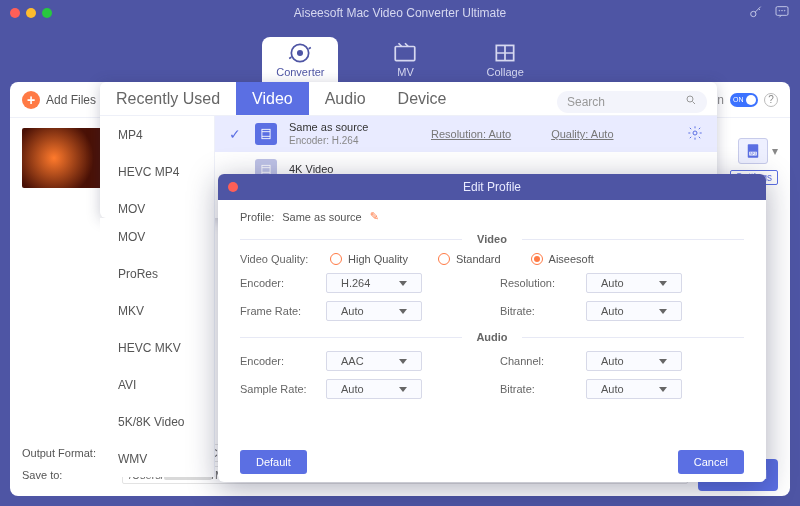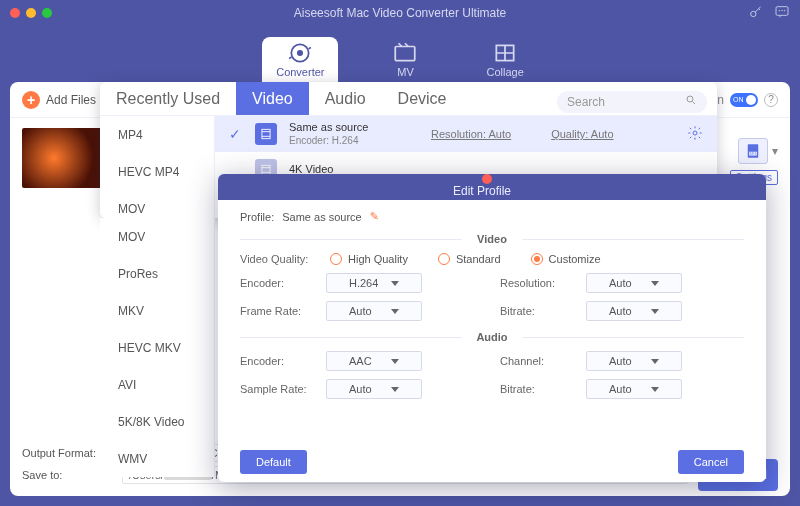--- a/index.html
+++ b/index.html
@@ -70,38 +70,38 @@
   .pr-ic.grey { background:#bfc3e7; }
   .pr-main { flex: 0 0 130px; line-height:1.2; }
   .pr-main .t { color:#333; }
   .pr-main .s { color:#888; font-size:10px; }
   .pr-meta { flex:1; display:flex; gap:40px; color:#777;text-decoration:underline; }
   .pr-gear { color:#5b6fe3; }
   .pr-gear svg { width:16px; height:16px; stroke:#5b6fe3; fill:none; stroke-width:1.5; }
 
   
   .modal { position:absolute; left:218px; top:174px; width:548px; height:308px; background:#fff; border-radius:6px; box-shadow: 0 6px 30px rgba(20,24,60,.35); overflow:hidden; display:flex; flex-direction:column; }
-  .m-title { height:26px; background:#4e55a4; color:#e9ebff; display:flex; align-items:center; font-size:12px; padding: 0 10px; flex-direction: column; }
+  .m-title { height:26px; background:#4e55a4; color:#e9ebff; display:flex; align-items:center; font-size:12px; padding: 0 10px; }
   .m-close { width:10px; height:10px; border-radius:50%; background:#ff5f57; margin-right: 10px; }
   .m-title .tt { flex:1; text-align:center; padding-right:20px; }
   .m-body { flex:1; padding: 10px 22px 0; font-size:11px; color:#555; overflow:hidden; }
   .m-profile { display:flex; align-items:center; gap:8px; padding-bottom: 8px; }
   .m-profile .pen { color:#ff7a45; }
   .sect-head { text-align:center; color:#666; font-weight:600; margin: 2px 0 8px; position:relative; }
   .sect-head::before, .sect-head::after { content:""; position:absolute; top:50%; width: 44%; height:1px; background:#e7e9f5; }
   .sect-head::before { left:0; } .sect-head::after { right:0; }
   .row { display:flex; align-items:center; margin-bottom: 8px; }
   .cell-l { width: 260px; display:flex; align-items:center; }
   .cell-r { flex:1; display:flex; align-items:center; }
   .lab2 { width:86px; color:#666; }
   .radios { display:flex; gap: 30px; }
   .radio { display:flex; align-items:center; gap:6px; }
   .rdot { width:12px; height:12px; border:1.5px solid #ff7a45; border-radius:50%; display:flex; align-items:center; justify-content:center; }
   .rdot.on::after { content:""; width:6px; height:6px; background:#ff7a45; border-radius:50%; }
-  .dd { width:96px; height:20px; border:1px solid #d7d9e8; border-radius:2px; background:#fafbff; display:flex; align-items:center; justify-content:space-between; padding:0 22px; color:#555; }
+  .dd { width:96px; height:20px; border:1px solid #d7d9e8; border-radius:2px; background:#fafbff; display:flex; align-items:center; justify-content:space-between; padding:0 14px; color:#555; }
   .dd .caret { border-left:4px solid transparent; border-right:4px solid transparent; border-top:5px solid #666; }
   .m-foot { height:40px; display:flex; align-items:center; padding: 0 22px; gap:10px; }
   .m-foot .sp { flex:1; }
   .btn { height:24px; border-radius:3px; padding: 0 16px; display:flex; align-items:center; font-size:11px; }
   .btn.primary { background:#5b6fe3; color:#fff; }
   .btn.disabled { background:#cfd5f6; color:#fff; }
 </style>
 </head>
 <body>
 
@@ -309,21 +309,21 @@
         <div class="radio">
             <span class="rdot"></span>
             <span>High Quality</span>
           </div>
         <div class="radio">
             <span class="rdot"></span>
             <span>Standard</span>
           </div>
         <div class="radio">
             <span class="rdot on"></span>
-            <span>Customize</span>
+            <span>Aiseesoft</span>
           </div>
       </div>
     </div>
 
     <div class="row">
       <div class="cell-l">
         <span class="lab2">Encoder:</span>
         <div class="dd">
             <span>H.264</span>
             <span class="caret"></span>

